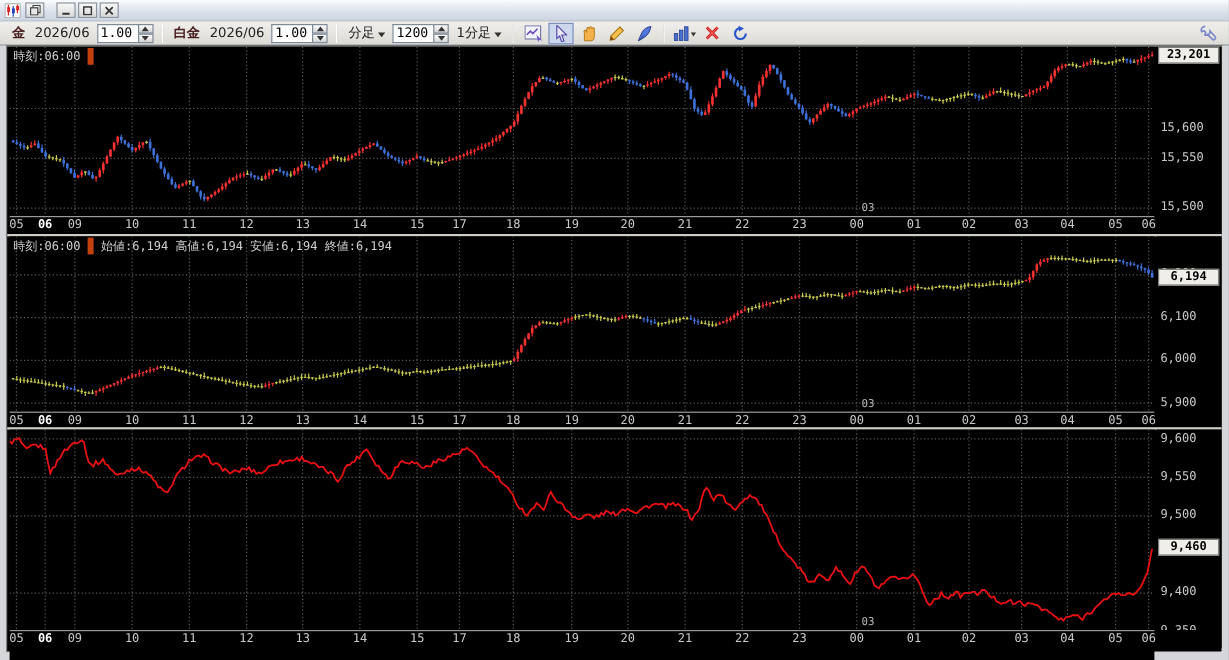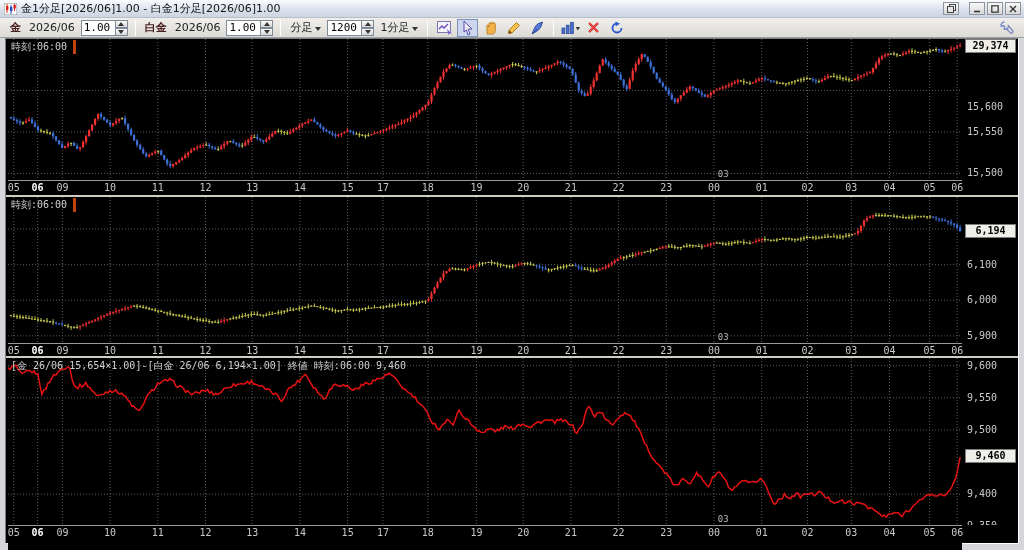--- a/index.html
+++ b/index.html
@@ -44,21 +44,21 @@
   
   .chart-client { position:absolute; left:5px; right:5px; top:38px; bottom:6px;
     background:#000; border:1px solid #7e7e7e; border-bottom-color:#fff; border-right-color:#fff; }
   .panel { position:relative; width:100%; }
   .panel + .panel { border-top:2px solid #cfccc6; }
   .plot { position:absolute; left:2px; top:0; width:954px; background:#000; cursor:crosshair; }
   .plot svg { display:block; width:954px; height:100%; }
   .gl { stroke:#5c5c5c; stroke-width:1; stroke-dasharray:1,2; }
   .info { position:absolute; left:3px; top:1px; font:10px "DejaVu Sans Mono","Liberation Mono",monospace;
     color:#cfcfcf; white-space:nowrap; display:flex; pointer-events:none; }
-  .info .cell-time { padding-right:6px; border-right:3px solid #c2410c; margin-right:6px; }
+  .info .cell-time { padding-right:6px; border-right:5px solid #c2410c; margin-right:6px; }
   .datelab { position:absolute; bottom:1px; font:9px "DejaVu Sans Mono","Liberation Mono",monospace;
     color:#b5b5b5; pointer-events:none; }
   .yaxis { position:absolute; left:958px; top:0; width:54px; height:100%; background:#000; }
   .ylab { position:absolute; left:3px; font:10px "DejaVu Sans Mono","Liberation Mono",monospace; color:#c9c9c9; }
   .curbox { position:absolute; left:1px; width:51px; height:14px; background:#efeee8;
     border:1px solid #7d7d7d; color:#000; font:bold 10px "DejaVu Sans Mono","Liberation Mono",monospace;
     text-align:center; line-height:12px; z-index:2; }
   .xaxis { position:absolute; left:2px; width:954px; height:29px; border-top:1px solid #9a9a9a; background:#000; }
   .xlab { position:absolute; top:1px; font:10px "DejaVu Sans Mono","Liberation Mono",monospace; color:#c9c9c9; }
   .xlab.bold { color:#ffffff; font-weight:bold; }
@@ -72,21 +72,20 @@
   <div class="titlebar">
     <svg class="app-icon" viewBox="0 0 13 12">
       <rect x="0" y="0" width="13" height="12" fill="#fff" stroke="#888"></rect>
       <line x1="3" y1="1" x2="3" y2="10" stroke="#d22" stroke-width="1"></line>
       <rect x="2" y="3" width="2.4" height="4" fill="#d22"></rect>
       <line x1="7" y1="2" x2="7" y2="11" stroke="#24b" stroke-width="1"></line>
       <rect x="6" y="4" width="2.4" height="4" fill="#24b"></rect>
       <line x1="10.5" y1="1" x2="10.5" y2="8" stroke="#d22" stroke-width="1"></line>
       <rect x="9.5" y="2" width="2.4" height="3.5" fill="#d22"></rect>
     </svg>
-    <span class="title-text">金1分足[2026/06]1.00 - 白金1分足[2026/06]1.00</span>
     <span class="winbtns">
       <span class="winbtn float">
         <svg width="9" height="9" viewBox="0 0 9 9">
             <rect x="2.5" y="0.5" width="6" height="6" fill="none" stroke="#444"></rect>
             <rect x="0.5" y="2.5" width="6" height="6" fill="#e8e8e8" stroke="#444"></rect>
           </svg>
       </span>
       <span class="winbtn">
         <svg width="8" height="8" viewBox="0 0 8 8">
             <line x1="1" y1="6.5" x2="7" y2="6.5" stroke="#333" stroke-width="1.6"></line>
@@ -875,21 +874,21 @@
           </svg>
         <div class="info">
           <span class="cell-time">時刻:06:00</span>
         </div>
         <div class="datelab" id="datelab0" style="left: 709.868px;">03</div>
       </div>
       <div class="yaxis" id="yaxis0" style="height:141px;">
           <div class="ylab" style="top: 45.4235px; margin-top: 17px;">15,600</div>
           <div class="ylab" style="top: 86.8941px;">15,550</div>
           <div class="ylab" style="top: 128.365px;">15,500</div>
-          <div class="curbox" style="top: 0px;">29,374</div>
+          <div class="curbox" style="top: 0px;">23,201</div>
         </div>
       <div class="xaxis" id="xaxis0" style="top:141px;">
           <span class="xlab" style="left: -0.276px;">05</span>
           <span class="xlab bold" style="left: 23.574px;">06</span>
           <span class="xlab" style="left: 48.378px;">09</span>
           <span class="xlab" style="left: 96.078px;">10</span>
           <span class="xlab" style="left: 143.778px;">11</span>
           <span class="xlab" style="left: 191.478px;">12</span>
           <span class="xlab" style="left: 238.224px;">13</span>
           <span class="xlab" style="left: 285.924px;">14</span>
@@ -1572,20 +1571,21 @@
             <rect x="942.0" y="25.1" width="2.2" height="1.4" fill="#3d6fd6"></rect>
             <line x1="946.1" y1="26.1" x2="946.1" y2="30.6" stroke="#3d6fd6"></line>
             <rect x="945.0" y="26.5" width="2.2" height="1.4" fill="#3d6fd6"></rect>
             <line x1="949.1" y1="25.7" x2="949.1" y2="32.2" stroke="#3d6fd6"></line>
             <rect x="948.0" y="27.9" width="2.2" height="2.7" fill="#3d6fd6"></rect>
             <line x1="952.1" y1="27.9" x2="952.1" y2="34.6" stroke="#3d6fd6"></line>
             <rect x="951.0" y="30.6" width="2.2" height="3.6" fill="#3d6fd6"></rect>
           </svg>
         <div class="info">
           <span class="cell-time">時刻:06:00</span>
+          <span>始値:6,194 高値:6,194 安値:6,194 終値:6,194</span>
         </div>
         <div class="datelab" id="datelab1" style="left: 709.868px;">03</div>
       </div>
       <div class="yaxis" id="yaxis1" style="height:146px;">
           <div class="ylab" style="top: 26.0488px;">6,200</div>
           <div class="ylab" style="top: 61.6585px;">6,100</div>
           <div class="ylab" style="top: 97.2683px;">6,000</div>
           <div class="ylab" style="top: 132.878px;">5,900</div>
           <div class="curbox" style="top: 27.1854px;">6,194</div>
         </div>
@@ -1643,23 +1643,20 @@
             <line class="gl" x1="881.5" y1="0" x2="881.5" y2="167"></line>
             <line class="gl" x1="921.6" y1="0" x2="921.6" y2="167"></line>
             <line class="gl" x1="949.2" y1="0" x2="949.2" y2="167"></line>
             <line class="gl" x1="0" y1="7.7" x2="954" y2="7.7"></line>
             <line class="gl" x1="0" y1="39.8" x2="954" y2="39.8"></line>
             <line class="gl" x1="0" y1="71.9" x2="954" y2="71.9"></line>
             <line class="gl" x1="0" y1="136.2" x2="954" y2="136.2"></line>
             <line class="gl" x1="0" y1="168.3" x2="954" y2="168.3"></line>
             <path d="M0.0,9.7 2.0,11.6 4.0,8.1 6.0,7.9 8.0,7.2 10.0,11.4 12.0,13.2 14.0,15.4 16.0,14.6 18.0,12.9 20.0,12.5 22.0,12.6 24.0,14.9 25.9,12.7 27.9,16.4 29.9,15.8 31.9,27.2 33.9,36.4 35.9,31.9 37.9,31.1 39.9,25.3 41.9,24.0 43.9,20.1 45.9,16.5 47.9,17.1 49.9,14.2 51.9,12.2 53.9,10.8 55.9,11.4 57.9,10.6 59.9,9.0 61.9,10.4 63.9,20.5 65.9,27.1 67.9,28.8 69.9,30.8 71.9,26.3 73.9,29.1 75.8,27.4 77.8,24.4 79.8,28.9 81.8,29.5 83.8,32.8 85.8,34.0 87.8,36.6 89.8,37.6 91.8,36.9 93.8,36.6 95.8,36.4 97.8,33.9 99.8,35.0 101.8,32.4 103.8,34.4 105.8,33.6 107.8,31.6 109.8,35.0 111.8,35.9 113.8,35.2 115.8,37.6 117.8,38.3 119.8,42.0 121.8,43.6 123.8,48.2 125.7,48.0 127.7,50.3 129.7,51.7 131.7,52.2 133.7,48.7 135.7,46.2 137.7,40.6 139.7,36.7 141.7,34.8 143.7,31.7 145.7,32.6 147.7,29.6 149.7,25.0 151.7,25.9 153.7,23.7 155.7,22.1 157.7,21.6 159.7,23.0 161.7,20.5 163.7,22.0 165.7,22.9 167.7,28.0 169.7,29.3 171.7,27.9 173.7,28.5 175.6,30.6 177.6,34.3 179.6,32.6 181.6,34.7 183.6,36.7 185.6,35.4 187.6,33.9 189.6,34.5 191.6,35.4 193.6,32.3 195.6,32.7 197.6,33.2 199.6,31.4 201.6,35.2 203.6,33.6 205.6,36.9 207.6,35.7 209.6,36.5 211.6,35.3 213.6,33.9 215.6,30.8 217.6,30.1 219.6,29.7 221.6,29.6 223.6,29.1 225.5,25.7 227.5,28.1 229.5,26.2 231.5,26.0 233.5,25.5 235.5,26.1 237.5,25.4 239.5,23.4 241.5,26.0 243.5,22.6 245.5,26.2 247.5,26.1 249.5,27.2 251.5,28.3 253.5,27.6 255.5,28.9 257.5,31.3 259.5,30.9 261.5,31.3 263.5,34.4 265.5,36.5 267.5,35.1 269.5,36.6 271.5,41.1 273.5,43.5 275.4,41.0 277.4,38.0 279.4,32.1 281.4,29.4 283.4,29.5 285.4,27.1 287.4,27.0 289.4,22.4 291.4,24.1 293.4,20.0 295.4,18.0 297.4,16.4 299.4,19.1 301.4,22.8 303.4,26.2 305.4,30.0 307.4,30.0 309.4,34.0 311.4,36.3 313.4,37.3 315.4,40.9 317.4,40.5 319.4,37.0 321.4,31.5 323.4,31.1 325.3,27.3 327.3,26.1 329.3,27.6 331.3,28.0 333.3,28.5 335.3,26.5 337.3,28.3 339.3,27.4 341.3,29.6 343.3,31.6 345.3,32.1 347.3,30.2 349.3,30.6 351.3,30.6 353.3,26.4 355.3,27.6 357.3,24.5 359.3,25.2 361.3,26.1 363.3,25.5 365.3,22.1 367.3,22.7 369.3,20.3 371.3,20.7 373.3,20.3 375.2,19.8 377.2,16.4 379.2,16.7 381.2,15.2 383.2,16.9 385.2,18.2 387.2,19.8 389.2,22.1 391.2,25.6 393.2,28.2 395.2,31.0 397.2,30.9 399.2,33.6 401.2,34.9 403.2,35.9 405.2,39.4 407.2,38.9 409.2,43.6 411.2,45.2 413.2,46.8 415.2,48.4 417.2,51.5 419.2,53.9 421.2,59.3 423.2,63.5 425.1,66.0 427.1,65.7 429.1,70.2 431.1,71.8 433.1,68.6 435.1,66.1 437.1,65.1 439.1,61.3 441.1,62.6 443.1,65.1 445.1,67.0 447.1,62.2 449.1,55.6 451.1,52.0 453.1,55.8 455.1,58.9 457.1,61.0 459.1,60.7 461.1,62.6 463.1,66.8 465.1,68.1 467.1,69.6 469.1,72.9 471.1,72.7 473.1,74.4 475.0,74.6 477.0,73.9 479.0,71.5 481.0,70.9 483.0,70.7 485.0,71.7 487.0,73.9 489.0,71.2 491.0,72.7 493.0,69.4 495.0,71.0 497.0,67.6 499.0,68.6 501.0,70.3 503.0,68.6 505.0,71.6 507.0,70.4 509.0,67.9 511.0,66.4 513.0,67.7 515.0,65.9 517.0,67.6 519.0,68.2 521.0,69.3 523.0,69.5 524.9,67.4 526.9,65.9 528.9,64.3 530.9,63.7 532.9,65.4 534.9,63.3 536.9,62.1 538.9,61.7 540.9,62.4 542.9,61.8 544.9,62.3 546.9,65.7 548.9,61.5 550.9,62.6 552.9,60.8 554.9,63.5 556.9,61.9 558.9,63.4 560.9,66.5 562.9,67.1 564.9,67.0 566.9,73.8 568.9,75.3 570.9,70.9 572.9,69.0 574.8,66.1 576.8,57.3 578.8,51.0 580.8,48.6 582.8,50.9 584.8,56.0 586.8,59.0 588.8,55.3 590.8,54.4 592.8,54.7 594.8,55.3 596.8,60.7 598.8,62.0 600.8,62.9 602.8,65.7 604.8,66.8 606.8,64.4 608.8,61.6 610.8,60.3 612.8,57.6 614.8,57.5 616.8,54.6 618.8,56.3 620.8,56.7 622.8,58.3 624.7,62.5 626.7,62.7 628.7,68.8 630.7,70.5 632.7,75.0 634.7,80.1 636.7,85.6 638.7,87.1 640.7,93.6 642.7,97.4 644.7,100.6 646.7,102.6 648.7,105.5 650.7,106.5 652.7,109.2 654.7,111.5 656.7,115.4 658.7,115.0 660.7,118.6 662.7,120.7 664.7,126.1 666.7,127.0 668.7,126.6 670.7,126.6 672.7,122.7 674.6,120.5 676.6,122.0 678.6,123.3 680.6,125.4 682.6,125.5 684.6,121.4 686.6,119.1 688.6,114.5 690.6,117.9 692.6,117.9 694.6,122.0 696.6,124.4 698.6,127.3 700.6,128.6 702.6,124.8 704.6,118.8 706.6,119.0 708.6,115.6 710.6,114.0 712.6,115.0 714.6,118.7 716.6,120.7 718.6,123.9 720.6,129.6 722.6,131.2 724.5,132.3 726.5,128.8 728.5,128.4 730.5,125.8 732.5,124.1 734.5,122.8 736.5,122.5 738.5,122.7 740.5,124.6 742.5,124.1 744.5,123.4 746.5,123.7 748.5,124.2 750.5,122.7 752.5,120.4 754.5,122.4 756.5,125.0 758.5,128.7 760.5,134.4 762.5,139.0 764.5,143.8 766.5,146.2 768.5,144.9 770.5,141.0 772.5,141.0 774.4,140.7 776.4,135.6 778.4,138.9 780.4,139.8 782.4,140.8 784.4,137.9 786.4,138.2 788.4,135.1 790.4,135.3 792.4,140.0 794.4,137.0 796.4,135.9 798.4,136.2 800.4,136.2 802.4,135.3 804.4,135.3 806.4,138.0 808.4,136.2 810.4,133.5 812.4,133.8 814.4,135.4 816.4,138.5 818.4,140.1 820.4,139.0 822.4,143.3 824.3,143.9 826.3,145.3 828.3,144.4 830.3,144.1 832.3,142.6 834.3,141.9 836.3,145.6 838.3,144.9 840.3,143.3 842.3,143.0 844.3,145.8 846.3,147.1 848.3,144.4 850.3,144.8 852.3,145.0 854.3,145.8 856.3,146.3 858.3,148.0 860.3,150.8 862.3,149.8 864.3,150.1 866.3,152.3 868.3,153.2 870.3,155.2 872.3,156.4 874.2,158.4 876.2,157.2 878.2,159.2 880.2,156.3 882.2,156.1 884.2,155.7 886.2,154.5 888.2,154.9 890.2,154.5 892.2,157.0 894.2,158.6 896.2,154.6 898.2,152.8 900.2,153.7 902.2,152.4 904.2,149.2 906.2,147.0 908.2,145.5 910.2,143.2 912.2,141.4 914.2,141.5 916.2,139.6 918.2,137.3 920.2,136.5 922.2,137.4 924.1,136.2 926.1,137.7 928.1,138.1 930.1,137.7 932.1,136.2 934.1,136.5 936.1,137.8 938.1,136.4 940.1,134.0 942.1,131.9 944.1,128.3 946.1,123.4 948.1,119.4 950.1,109.2 952.1,99.2 " fill="none" stroke="#e81111" stroke-width="1.5"></path>
           </svg>
-        <div class="info">
-          <span>[金 26/06 15,654×1.00]-[白金 26/06 6,194×1.00] 終値 時刻:06:00 9,460</span>
-        </div>
         <div class="datelab" id="datelab2" style="left: 709.868px;">03</div>
       </div>
       <div class="yaxis" id="yaxis2" style="height:167px;">
           <div class="ylab" style="top: 1.70769px;">9,600</div>
           <div class="ylab" style="top: 33.8231px;">9,550</div>
           <div class="ylab" style="top: 65.9385px;">9,500</div>
           <div class="ylab" style="top: 130.169px;">9,400</div>
           <div class="ylab" style="top: 162.285px;">9,350</div>
           <div class="curbox" style="top: 90.6308px;">9,460</div>
         </div>

